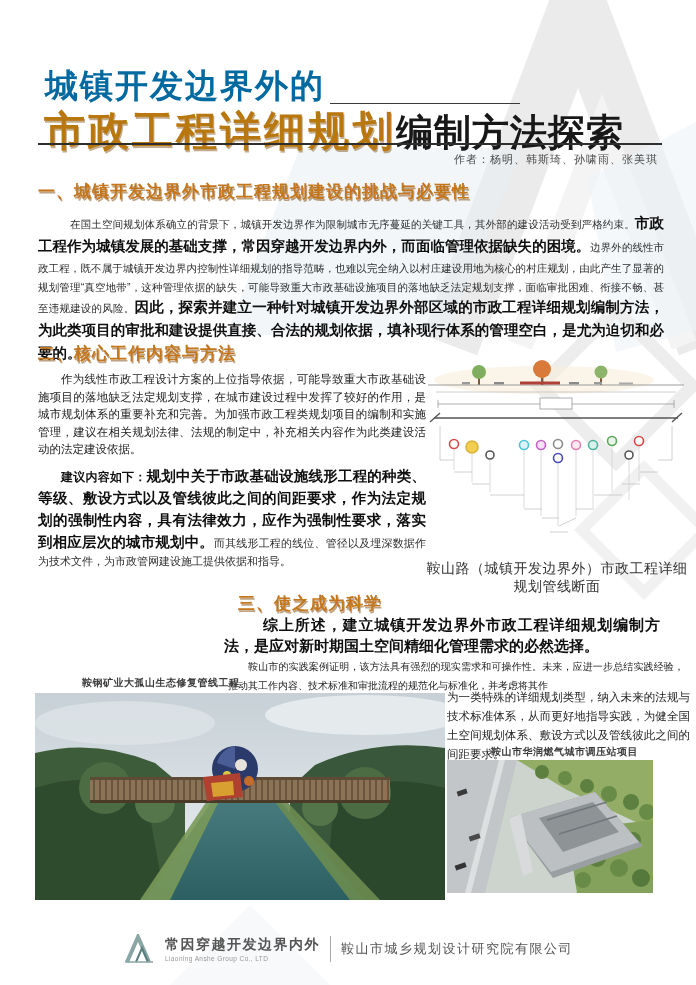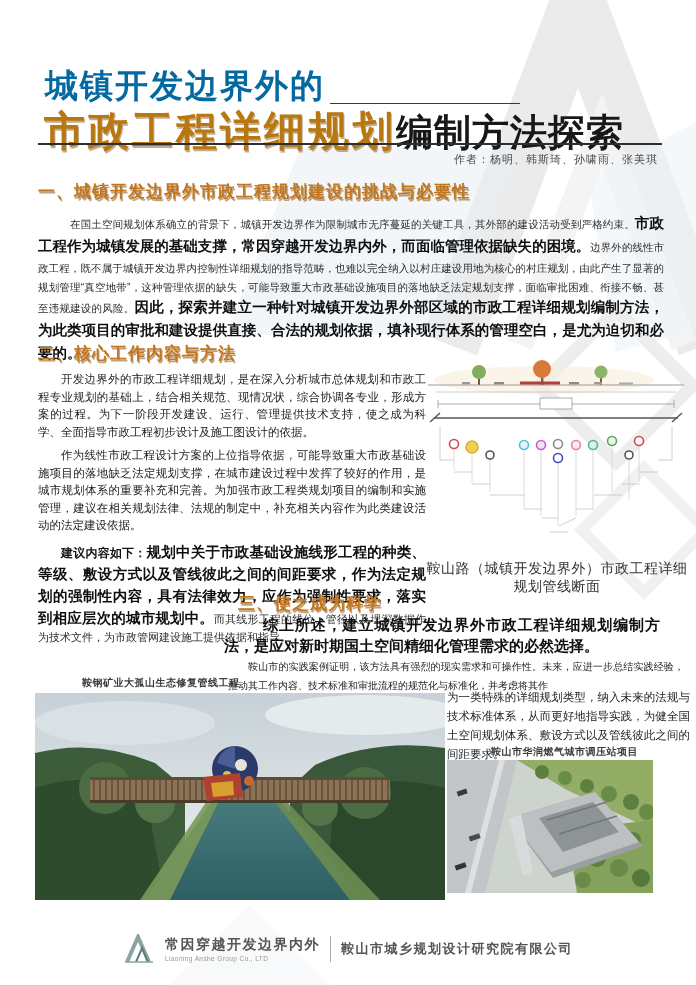--- a/index.html
+++ b/index.html
@@ -53,21 +53,21 @@
   .capL{left:38px;top:676px;} .capR{left:447px;top:745px;}
   .photoL{position:absolute;left:35px;top:693px;width:410px;height:207px;}
   .photoR{position:absolute;left:447px;top:760px;width:206px;height:133px;}
   .photoL svg,.photoR svg{display:block;}
 
   
   .footer{position:absolute;left:0;right:0;top:934px;display:flex;justify-content:center;align-items:center;gap:10px;}
   .f1-cn{font-size:14px;font-weight:700;color:#555;letter-spacing:1.5px;}
   .f1-en{font-size:6.5px;color:#979797;letter-spacing:.4px;margin-top:1px;}
   .fdiv{width:1px;height:26px;background:#a9a9a9;}
-  .f2{font-size:13px;font-weight:700;color:#555;letter-spacing:1.5px;text-align:right;}
+  .f2{font-size:13px;font-weight:400;color:#555;letter-spacing:1.5px;text-align:right;}
 </style>
 </head>
 <body>
 
 <div class="poster">
 
   <svg class="wm" width="696" height="985" viewBox="0 0 696 985">
     <path d="M450 345 L578 6 L706 345" fill="none" stroke="#ebebeb" stroke-width="58"></path>
     <path d="M520 345 L602 130 L684 345" fill="none" stroke="#f4f4f4" stroke-width="26"></path>
     <polygon points="300,148 522,148 447,335 226,335" fill="#e7eef3" opacity="0.55"></polygon>
@@ -83,21 +83,20 @@
   <div class="title-hr"></div>
   <div class="authors">作者：杨明、韩斯琦、孙啸雨、张美琪</div>
 
   <section class="sec1">
     <h3 class="sec-h">一、城镇开发边界外市政工程规划建设的挑战与必要性</h3>
     <p class="indent2"><span class="sm">在国土空间规划体系确立的背景下，城镇开发边界作为限制城市无序蔓延的关键工具，其外部的建设活动受到严格约束。</span><span class="bg">市政工程作为城镇发展的基础支撑，常因穿越开发边界内外，而面临管理依据缺失的困境。</span><span class="sm">边界外的线性市政工程，既不属于城镇开发边界内控制性详细规划的指导范畴，也难以完全纳入以村庄建设用地为核心的村庄规划，由此产生了显著的规划管理“真空地带”，这种管理依据的缺失，可能导致重大市政基础设施项目的落地缺乏法定规划支撑，面临审批困难、衔接不畅、甚至违规建设的风险。</span><span class="bg">因此，探索并建立一种针对城镇开发边界外部区域的市政工程详细规划编制方法，为此类项目的审批和建设提供直接、合法的规划依据，填补现行体系的管理空白，是尤为迫切和必要的。</span></p>
   </section>
 
   <section class="sec2l">
     <h3 class="sec-h">二、核心工作内容与方法</h3>
-    <p>开发边界外的市政工程详细规划，是在深入分析城市总体规划和市政工程专业规划的基础上，结合相关规范、现情况状，综合协调各专业，形成方案的过程。为下一阶段开发建设、运行、管理提供技术支持，使之成为科学、全面指导市政工程初步设计及施工图设计的依据。</p>
     <p>作为线性市政工程设计方案的上位指导依据，可能导致重大市政基础设施项目的落地缺乏法定规划支撑，在城市建设过程中发挥了较好的作用，是城市规划体系的重要补充和完善。为加强市政工程类规划项目的编制和实施管理，建议在相关规划法律、法规的制定中，补充相关内容作为此类建设活动的法定建设依据。</p>
     <p><span class="lead">建议内容如下：</span><span class="big">规划中关于市政基础设施线形工程的种类、等级、敷设方式以及管线彼此之间的间距要求，作为法定规划的强制性内容，具有法律效力，应作为强制性要求，落实到相应层次的城市规划中。</span><span class="tail">而其线形工程的线位、管径以及埋深数据作为技术文件，为市政管网建设施工提供依据和指导。</span></p>
   </section>
 
   <figure class="sec2r" style="margin:0">
     <svg width="266" height="200" viewBox="0 0 266 200">
       <ellipse cx="120" cy="28" rx="110" ry="14" fill="#f8ecd8" opacity="0.6"></ellipse>
 
       <g>
         <rect x="54" y="25" width="2" height="8" fill="#7a5a3a"></rect>

